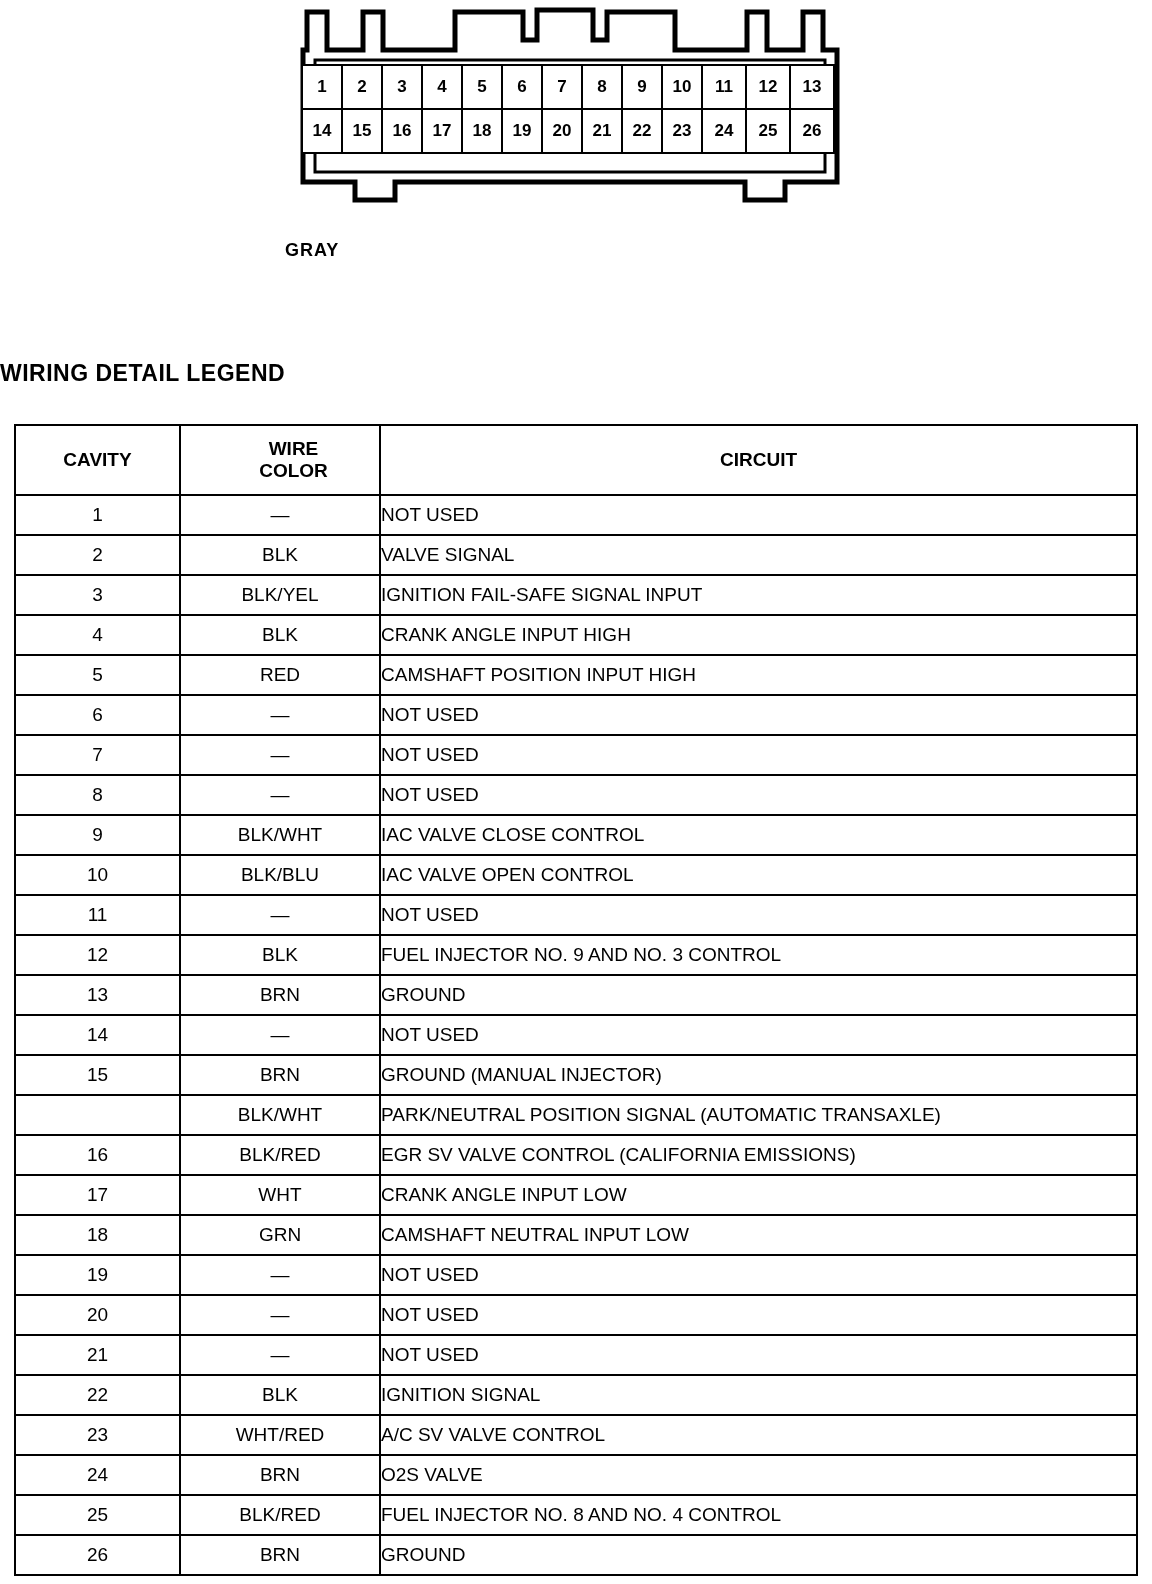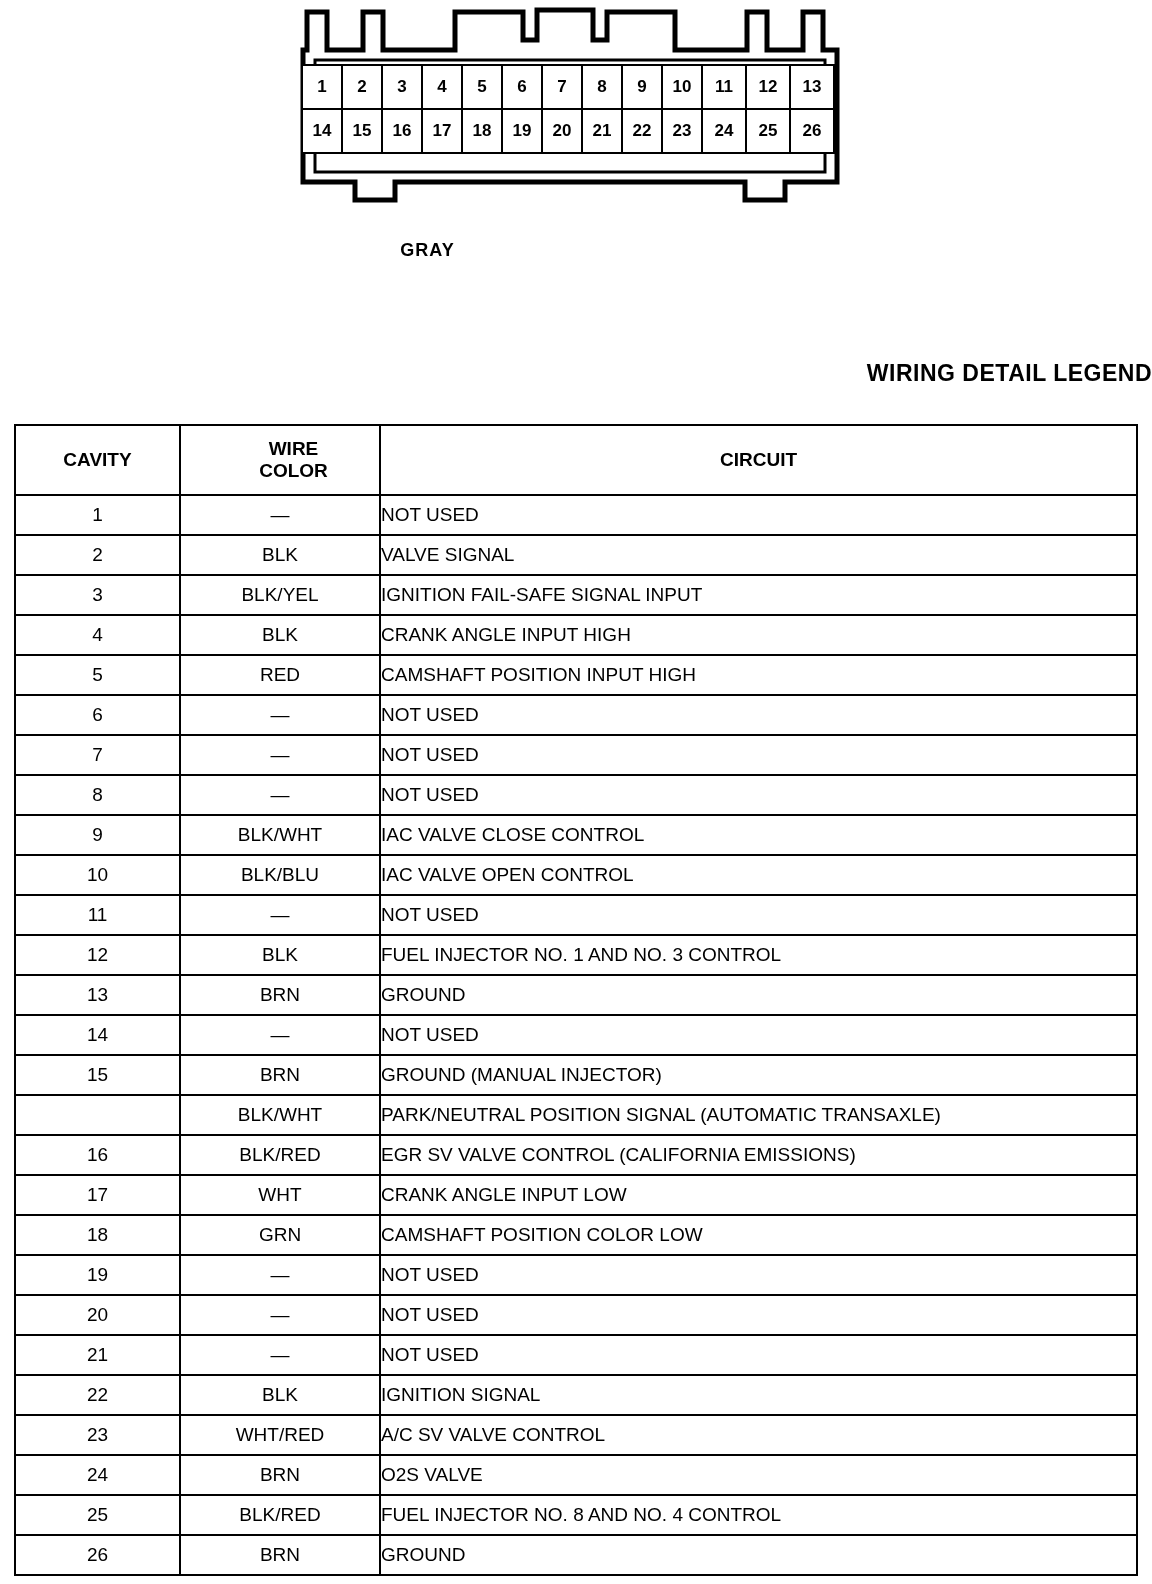--- a/index.html
+++ b/index.html
@@ -61,33 +61,32 @@
   }
   .pin.w-narrow { width: 42px; }
   .pin.w-wide   { width: 46px; }
   .row2 { margin-top: -2px; }
 
   .gray-label {
     position: absolute;
     left: 285px;
     top: 240px;
     width: 285px;
-    text-align: center;
     font-size: 18px;
     font-weight: bold;
     letter-spacing: 1px;
   }
 
   
   #legend-title {
     position: absolute;
     left: 0;
     top: 360px;
     width: 1152px;
-    text-align: right;
+    text-align: left;
     font-size: 23px;
     font-weight: bold;
     letter-spacing: 0.5px;
   }
 
   
   #legend-table-wrap {
     position: absolute;
     left: 14px;
     top: 424px;
@@ -244,21 +243,21 @@
           <td class="circuit">IAC VALVE OPEN CONTROL</td>
         </tr>
         <tr>
           <td class="cavity">11</td>
           <td class="color">—</td>
           <td class="circuit">NOT USED</td>
         </tr>
         <tr>
           <td class="cavity">12</td>
           <td class="color">BLK</td>
-          <td class="circuit">FUEL INJECTOR NO. 1 AND NO. 3 CONTROL</td>
+          <td class="circuit">FUEL INJECTOR NO. 9 AND NO. 3 CONTROL</td>
         </tr>
         <tr>
           <td class="cavity">13</td>
           <td class="color">BRN</td>
           <td class="circuit">GROUND</td>
         </tr>
         <tr>
           <td class="cavity">14</td>
           <td class="color">—</td>
           <td class="circuit">NOT USED</td>
@@ -279,21 +278,21 @@
           <td class="circuit">EGR SV VALVE CONTROL (CALIFORNIA EMISSIONS)</td>
         </tr>
         <tr>
           <td class="cavity">17</td>
           <td class="color">WHT</td>
           <td class="circuit">CRANK ANGLE INPUT LOW</td>
         </tr>
         <tr>
           <td class="cavity">18</td>
           <td class="color">GRN</td>
-          <td class="circuit">CAMSHAFT POSITION COLOR LOW</td>
+          <td class="circuit">CAMSHAFT NEUTRAL INPUT LOW</td>
         </tr>
         <tr>
           <td class="cavity">19</td>
           <td class="color">—</td>
           <td class="circuit">NOT USED</td>
         </tr>
         <tr>
           <td class="cavity">20</td>
           <td class="color">—</td>
           <td class="circuit">NOT USED</td>

